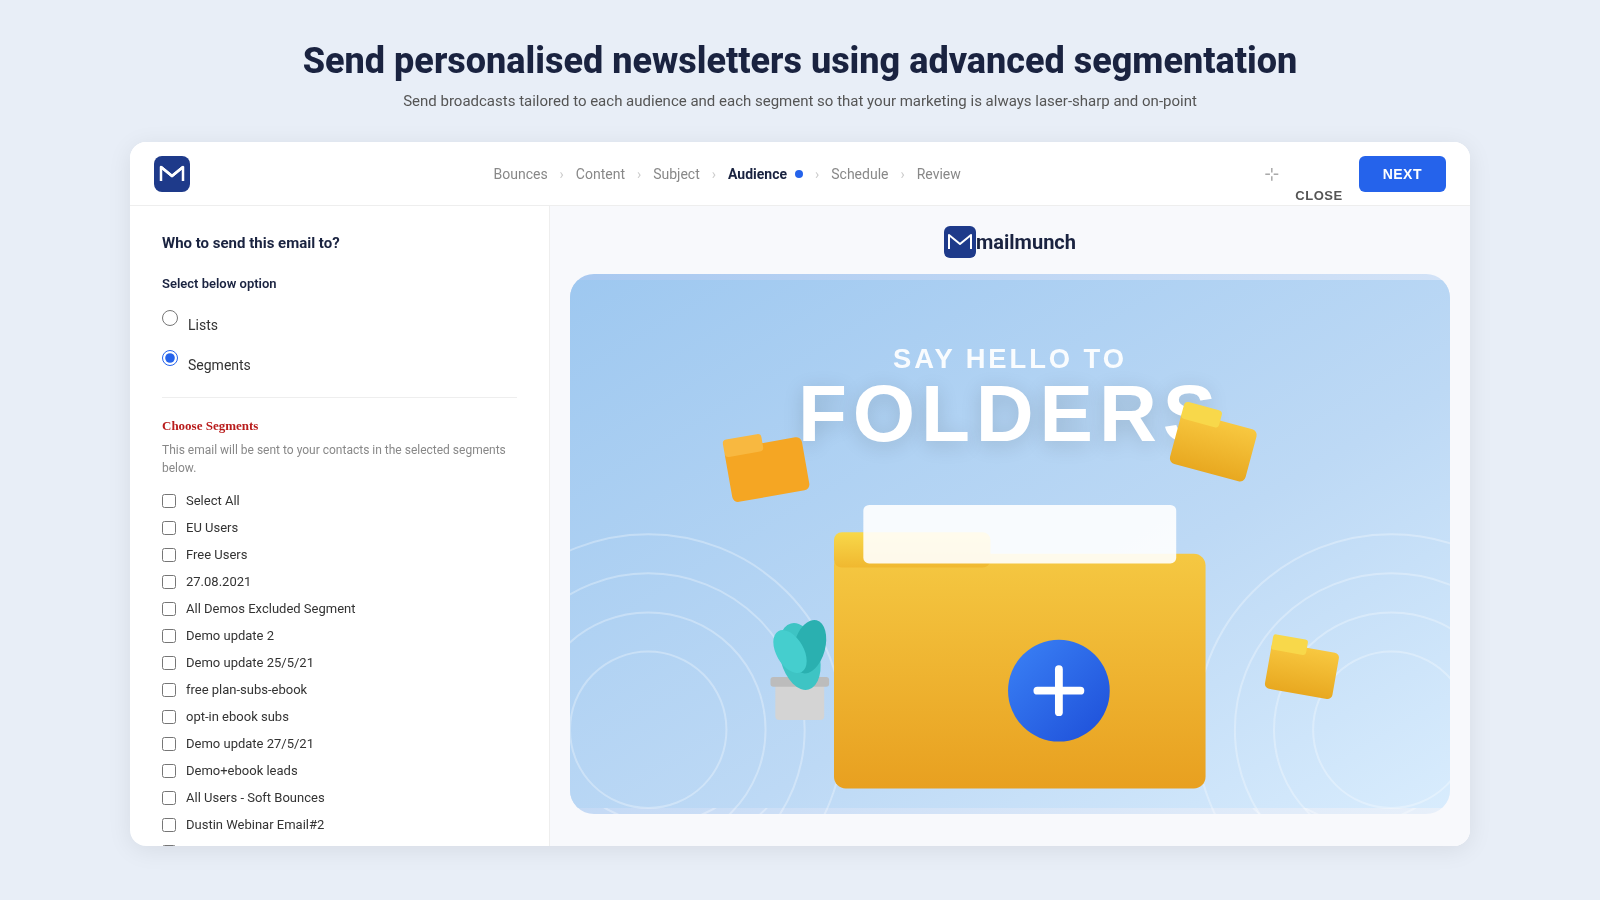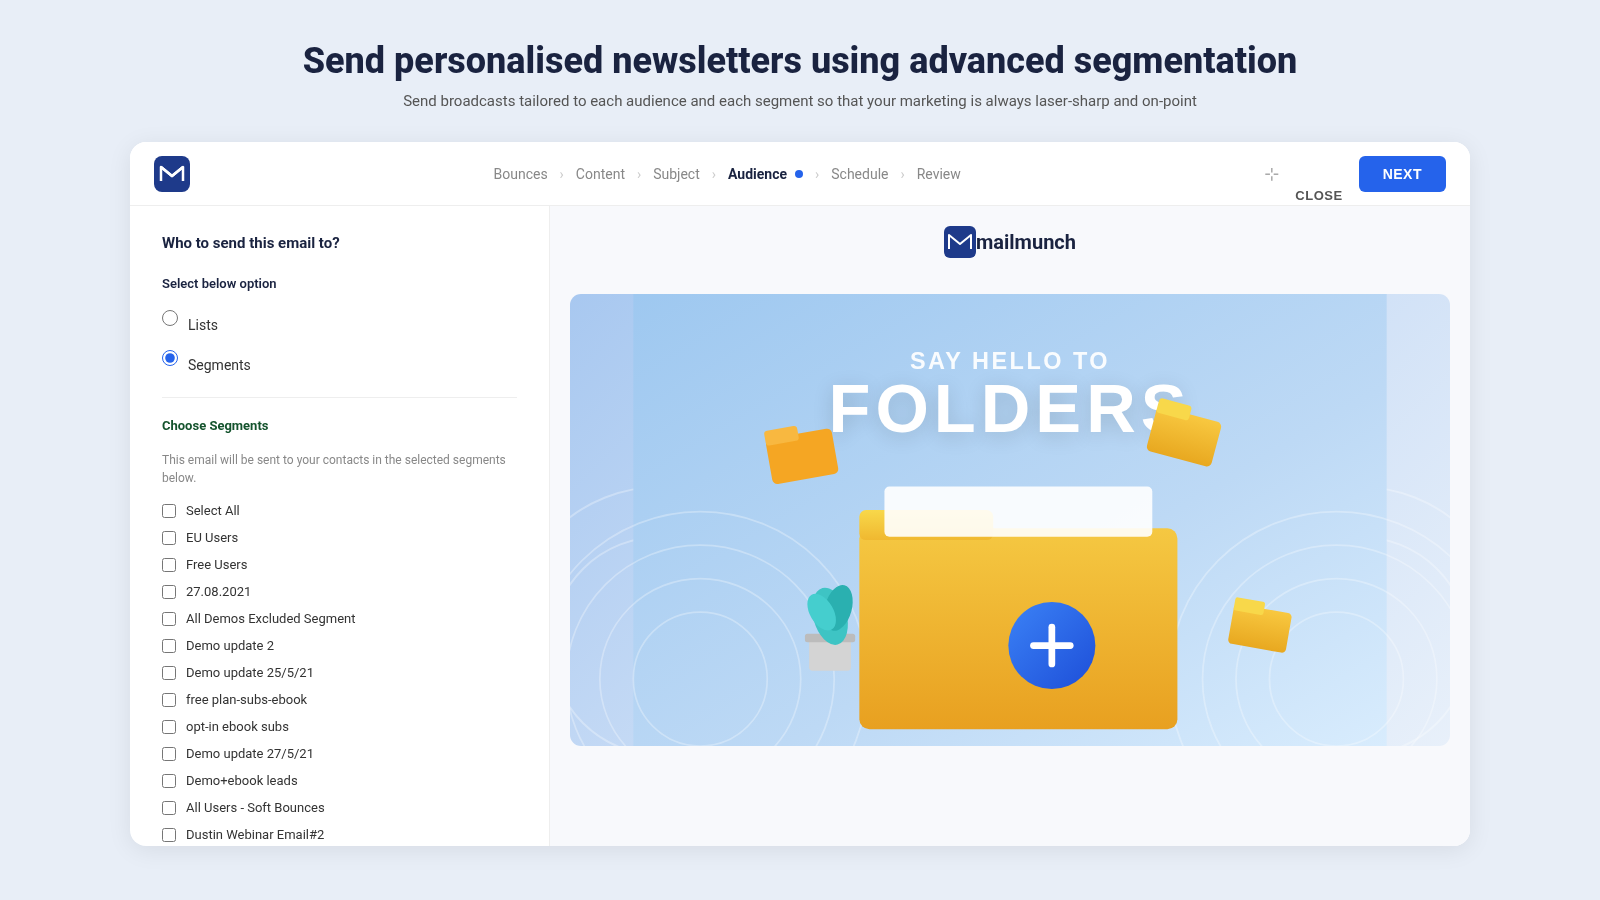--- a/index.html
+++ b/index.html
@@ -162,22 +162,23 @@
       margin-top: 14px;
     }
     .divider {
       border: none;
       border-top: 1px solid #eee;
       margin: 20px 0;
     }
     .segments-section h3 {
       font-size: 13px;
       font-weight: 700;
-      color: #14532d;
-      margin-bottom: 18px;
+      color: #b91c1c;
+      margin-bottom: 7px;
+      font-family: Liberation Serif, serif;
     }
     .segments-section p {
       font-size: 12px;
       color: #888;
       margin-bottom: 16px;
       line-height: 1.5;
     }
     .checkbox-item {
       display: flex;
       align-items: center;
@@ -212,29 +213,28 @@
       margin-bottom: 16px;
     }
     .mailmunch-logo-text {
       font-size: 20px;
       font-weight: 700;
       color: #1a2340;
     }
     .preview-image {
       width: 100%;
       max-width: 900px;
-      border-radius: 11px;
+      border-radius: 24px;
       overflow: hidden;
       background: linear-gradient(135deg, #a8c8f0 0%, #c5daf5 40%, #e8f0fa 100%);
-      height: 452px;
+      height: 540px;
       display: flex;
       align-items: center;
       justify-content: center;
       position: relative;
-      margin-top: 20px;
     }
     
     .deco-circle {
       position: absolute;
       border-radius: 50%;
       border: 2px solid rgba(255,255,255,0.3);
     }
     .deco-circle-1 {
       width: 300px; height: 300px;
       bottom: -40px; left: -60px;

